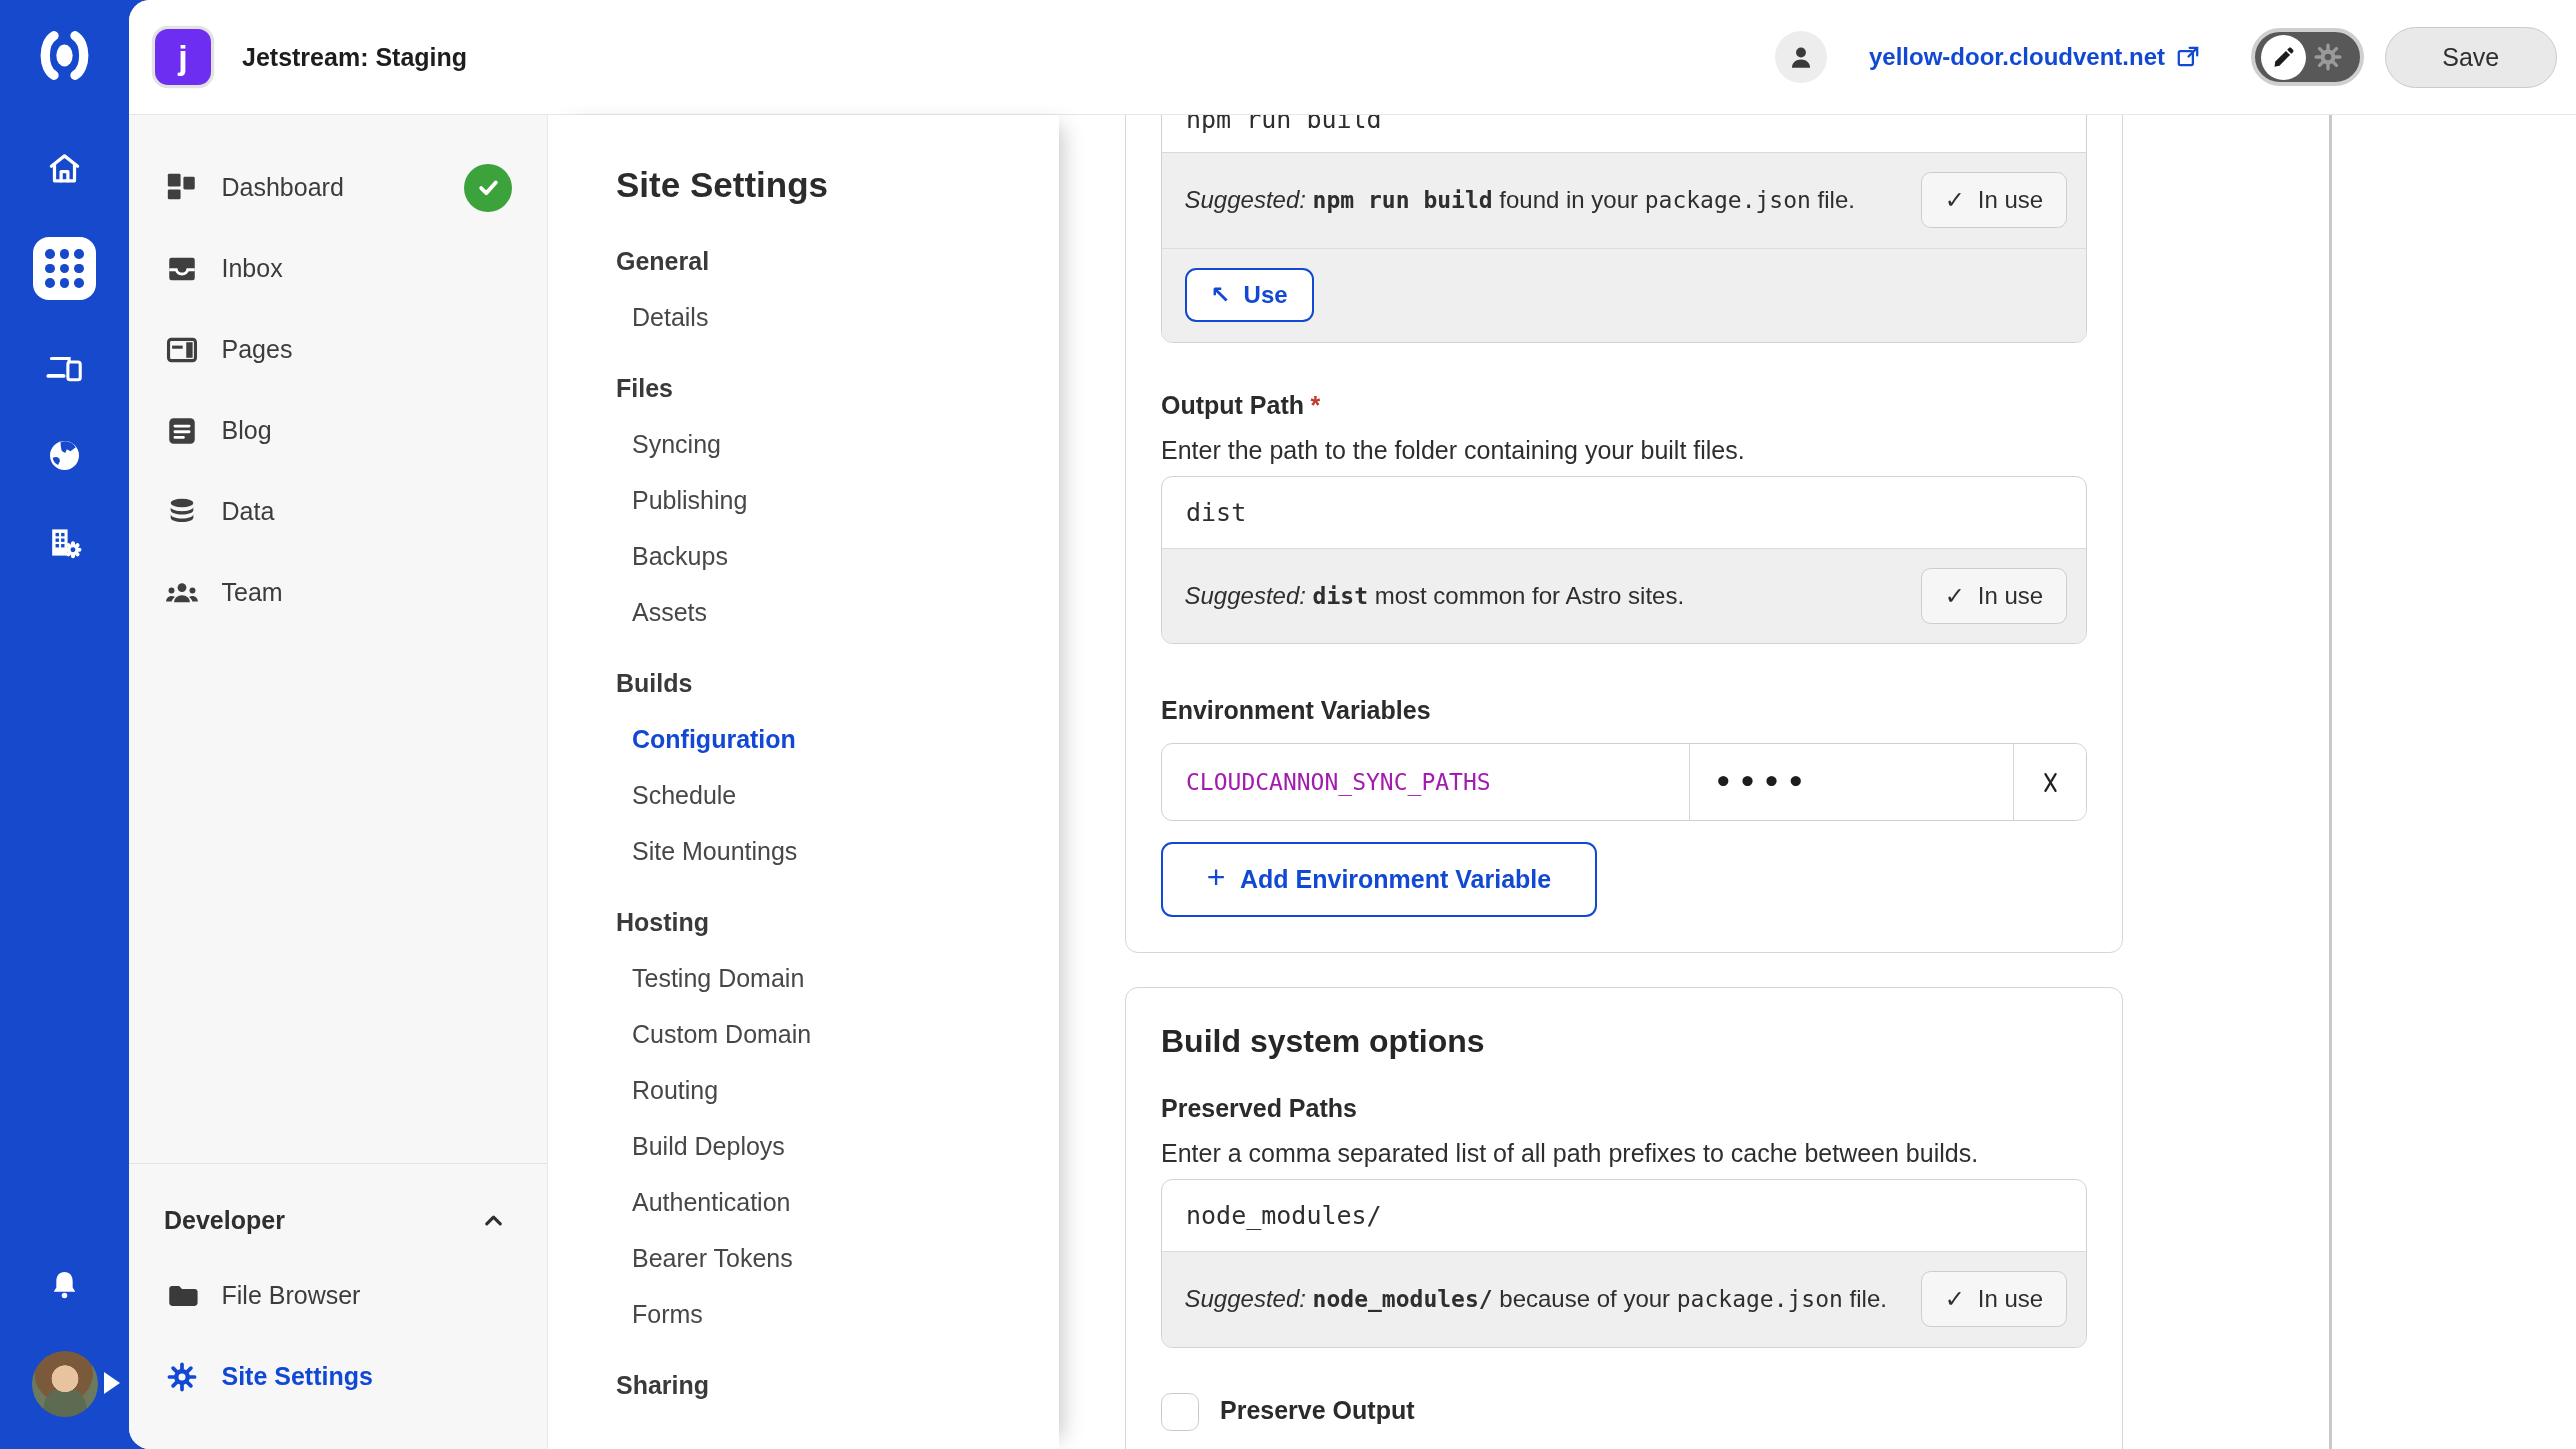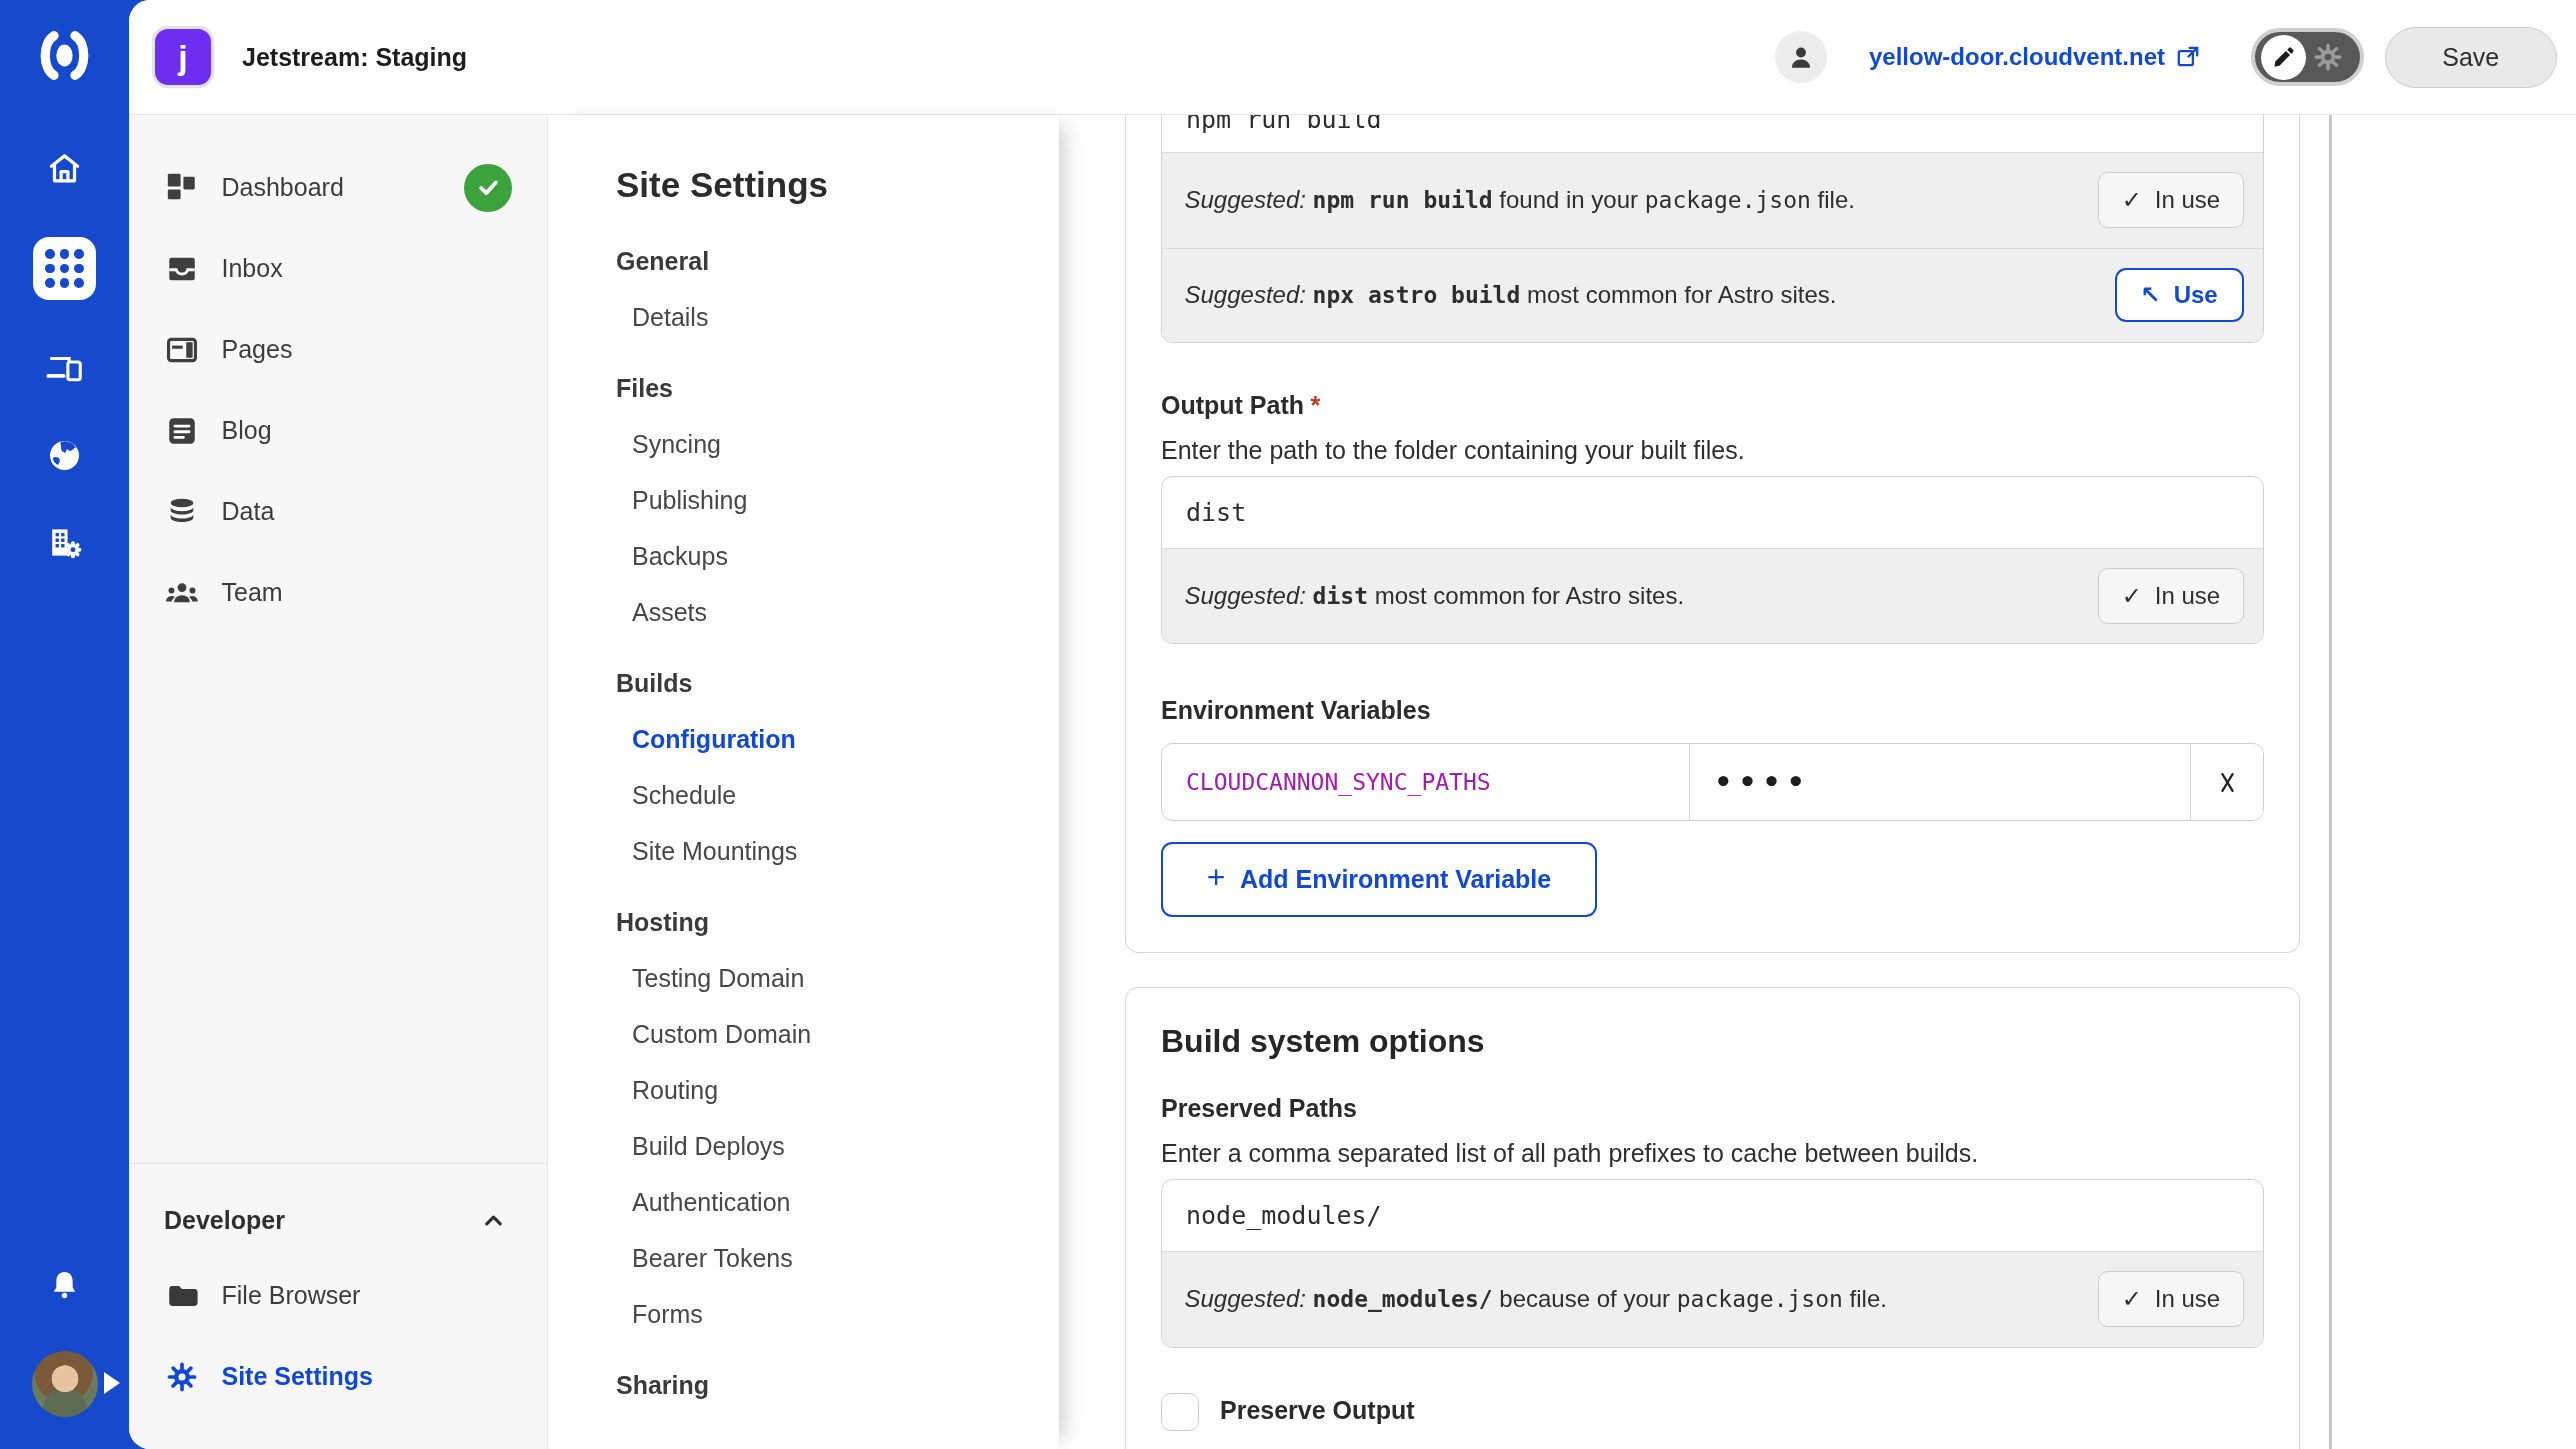--- a/index.html
+++ b/index.html
@@ -83,21 +83,21 @@
   .sp-title{font-size:35px;font-weight:700;color:#2c2c2c;margin-bottom:37px;}
   .sp-section{margin-top:42px;}
   .sp-section:first-of-type{margin-top:0;}
   .sp-head{font-size:25px;font-weight:700;color:#3a3a3a;}
   .sp-item{font-size:25px;color:#474747;margin-top:27px;padding-left:16px;cursor:pointer;}
   .sp-item.active{color:var(--accent);font-weight:700;}
 
   
   .main{flex:1;background:#fff;position:relative;overflow:hidden;padding-left:66px;}
   .scroll-line{position:absolute;top:0;bottom:0;left:1270px;width:3.2px;background:#c9c9c9;}
-  .card{width:1175px;border:1.6px solid var(--card-border);border-radius:13px;background:#fff;padding:35px;}
+  .card{width:998px;border:1.6px solid var(--card-border);border-radius:13px;background:#fff;padding:35px;}
   .card-1{margin-top:-97px;}
   .card-2{margin-top:34px;height:644px;}
 
   .igroup{border:1.6px solid #d2d2d2;border-radius:11.3px;background:#fff;overflow:hidden;}
   .ginput{padding:21px 24px;font-size:25px;color:#2e2e2e;}
   .cmd-input{height:97px;display:flex;align-items:flex-end;padding:0 24px 17.7px;}
   .gsuggest{background:var(--suggest-bg);border-top:1.6px solid #dadada;}
   .srow{display:flex;align-items:center;padding:19.3px 19.3px 19.3px 22.5px;min-height:90px;}
   .srow + .srow{border-top:1.6px solid #dcdcdc;}
   .stext{flex:1;font-size:24px;color:#2e2e2e;display:block;padding-right:24px;}
@@ -424,21 +424,20 @@
           </div>
           <div class="gsuggest">
             <div class="srow">
               <span class="stext"><span class="s-prefix">Suggested:</span> <span class="s-code">npm run build</span><span> found in your </span><span class="s-code2">package.json</span><span> file.</span></span>
               <button class="btn-inuse">
                 <span class="glyph">✓</span>
                 <span>In use</span>
               </button>
             </div>
             <div class="srow">
-              <span class="stext"><span class="s-prefix">Suggested:</span> <span class="s-code">npx astro build</span><span> most common for Astro sites.</span></span>
               <button class="btn-use">
                 <span class="glyph">↖</span>
                 <span>Use</span>
               </button>
             </div>
           </div>
         </div>
 
         <div class="field-label">
           <span>Output Path</span><span class="req">*</span>

